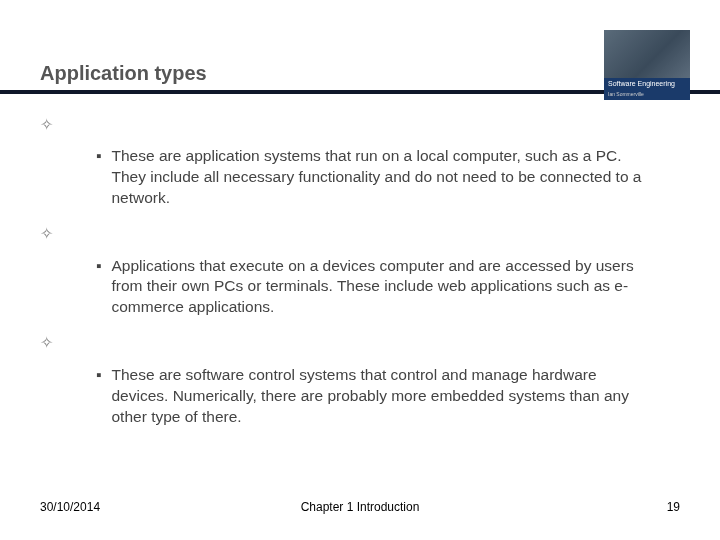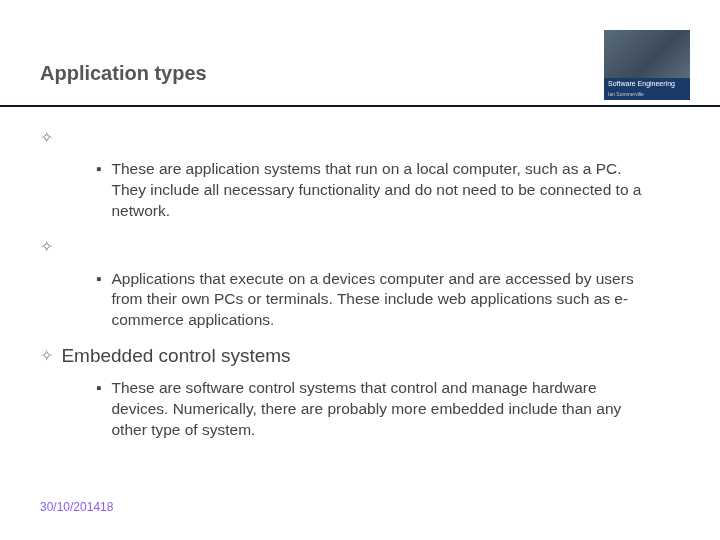--- a/index.html
+++ b/index.html
@@ -5,22 +5,22 @@
   * { margin: 0; padding: 0; box-sizing: border-box; }
   body {
     width: 720px;
     height: 540px;
     background: #ffffff;
     font-family: Arial, Helvetica, sans-serif;
     position: relative;
     color: #444;
   }
   .header {
-    padding: 62px 40px 20px 40px;
-    border-bottom: 2px solid #0f172a;
+    padding: 62px 40px 5px 40px;
+    border-bottom: 4px solid #0f172a;
     position: relative;
   }
   .title {
     font-size: 20px;
     font-weight: bold;
     color: #555;
   }
   .logo {
     position: absolute;
     right: 30px;
@@ -76,23 +76,23 @@
   .bullet {
     color: #444;
     flex-shrink: 0;
   }
   .footer {
     position: absolute;
     bottom: 26px;
     left: 40px;
     right: 40px;
     display: flex;
-    justify-content: flex-start;
+    justify-content: space-between;
     font-size: 12px;
-    color: #8b5cf6;
+    color: #000000;
   }
   .footer-center {
     position: absolute;
     left: 50%;
     transform: translateX(-50%);
   }
 </style>
 </head>
 <body>
 
@@ -122,26 +122,26 @@
     </div>
     <div class="sub">
       <span class="bullet">▪</span>
       <span>Applications that execute on a devices computer and are accessed by users from their own PCs or terminals. These include web applications such as e-commerce applications.</span>
     </div>
   </div>
 
   <div class="item">
     <div class="item-heading">
       <span class="diamond">✧</span>
-      <span>Embedded control systems</span>
     </div>
     <div class="sub">
       <span class="bullet">▪</span>
-      <span>These are software control systems that control and manage hardware devices. Numerically, there are probably more embedded include than any other type of system.</span>
+      <span>These are software control systems that control and manage hardware devices. Numerically, there are probably more embedded systems than any other type of there.</span>
     </div>
   </div>
 
 </div>
 
 <div class="footer">
   <span>30/10/2014</span>
-  <span>18</span>
+  <span class="footer-center">Chapter 1 Introduction</span>
+  <span>19</span>
 </div>
 
 </body></html>

